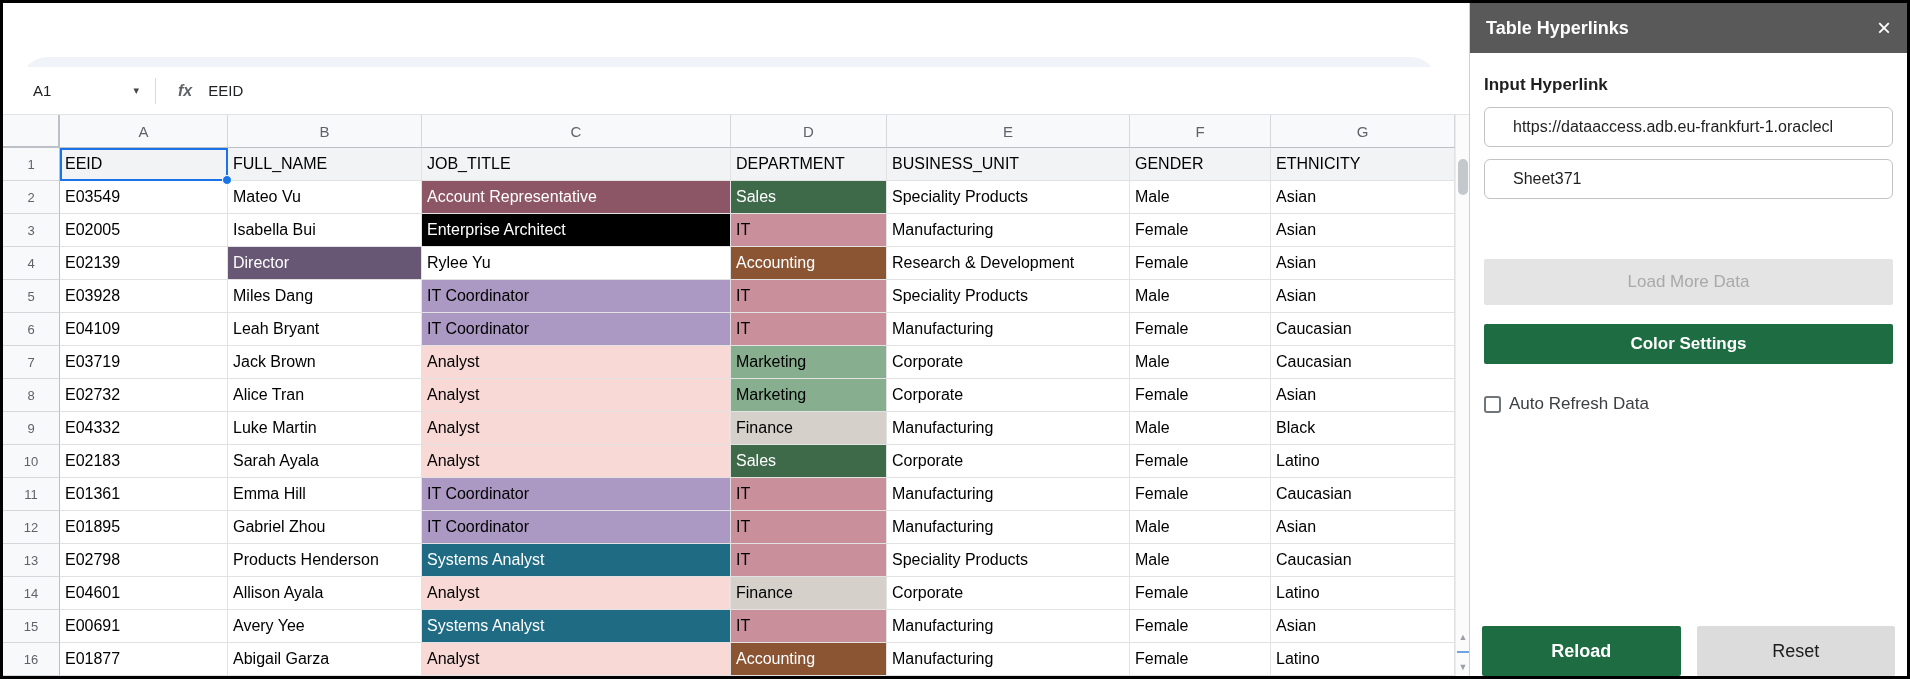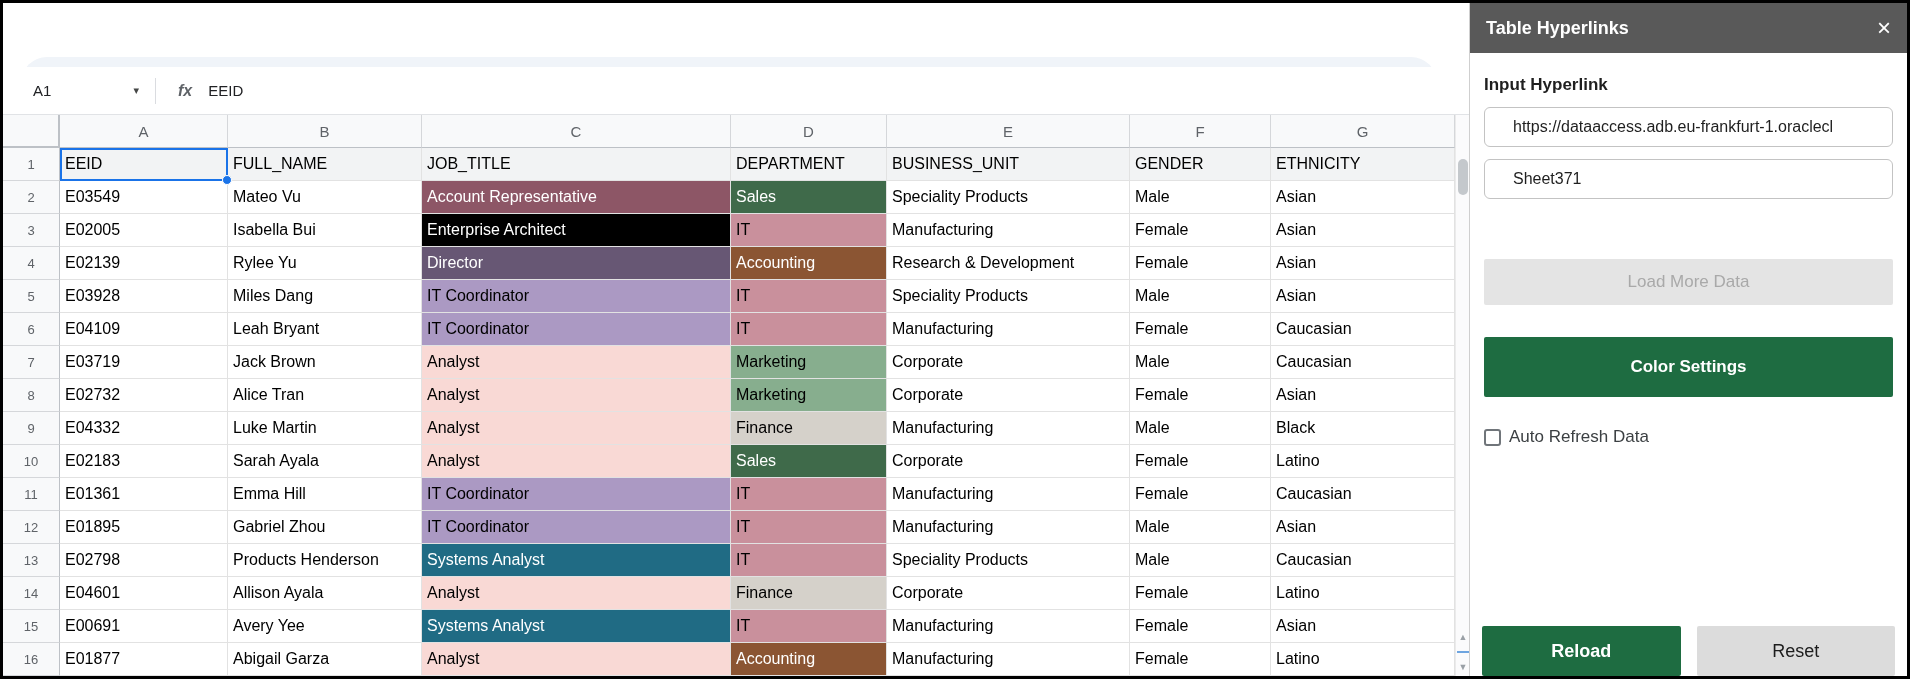--- a/index.html
+++ b/index.html
@@ -63,21 +63,21 @@
   .sb-body { padding:0 14px; }
   .sb-label { font-size:17px; font-weight:700; color:#1f1f1f; }
   .lbl1 { margin-top:22px; }
   .sb-input { margin-top:12px; width:100%; height:40px; border:1px solid #c3c3c3; border-radius:6px; background:#fff;
               font-size:16px; color:#1f1f1f; padding:0 28px; display:flex; align-items:center; white-space:nowrap; overflow:hidden;
               font-family:"Liberation Sans", sans-serif; }
   .lbl2 { margin-top:56px; }
   .sb-btn { width:100%; display:flex; align-items:center; justify-content:center; font-size:17px; border:none; cursor:default;
             font-family:"Liberation Sans", sans-serif; }
   .btn-loadmore { margin-top:60px; height:46px; background:#e4e4e4; color:#a9a9a9; border-radius:2px; }
-  .btn-colors { margin-top:32px; height:60px; background:#1e6c41; color:#fff; font-weight:700; border-radius:2px; }
+  .btn-colors { margin-top:19px; height:40px; background:#1e6c41; color:#fff; font-weight:700; border-radius:2px; }
   .chkrow { margin-top:30px; display:flex; align-items:center; gap:8px; font-size:17px; color:#3c4043; }
   .chkbox { width:17px; height:17px; border:2px solid #70757a; border-radius:3px; background:#fff; }
   .sb-bottom { position:absolute; left:12px; right:12px; bottom:0; display:flex; gap:16px; }
   .btn-reload { height:50px; flex:1; background:#1e6c41; color:#fff; font-weight:700; font-size:18px; border-radius:2px; }
   .btn-reset { height:50px; flex:1; background:#dcdcdc; color:#1c1c1c; font-size:18px; border-radius:2px; }
 </style>
 </head>
 <body>
 
 <div class="screen">
@@ -224,22 +224,22 @@
         <div class="rownum">3</div>
         <div class="cell">E02005</div>
         <div class="cell">Isabella Bui</div>
         <div class="cell" style="background: rgb(0, 0, 0); color: rgb(255, 255, 255);">Enterprise Architect</div>
         <div class="cell" style="background: rgb(201, 144, 156); color: rgb(0, 0, 0);">IT</div>
         <div class="cell">Manufacturing</div>
         <div class="cell">Female</div>
         <div class="cell">Asian</div>
         <div class="rownum">4</div>
         <div class="cell">E02139</div>
+        <div class="cell" style="background: rgb(103, 87, 116); color: rgb(255, 255, 255);">Director</div>
         <div class="cell">Rylee Yu</div>
-        <div class="cell" style="background: rgb(103, 87, 116); color: rgb(255, 255, 255);">Director</div>
         <div class="cell" style="background: rgb(139, 85, 51); color: rgb(255, 255, 255);">Accounting</div>
         <div class="cell">Research &amp; Development</div>
         <div class="cell">Female</div>
         <div class="cell">Asian</div>
         <div class="rownum">5</div>
         <div class="cell">E03928</div>
         <div class="cell">Miles Dang</div>
         <div class="cell" style="background: rgb(171, 153, 195); color: rgb(0, 0, 0);">IT Coordinator</div>
         <div class="cell" style="background: rgb(201, 144, 156); color: rgb(0, 0, 0);">IT</div>
         <div class="cell">Speciality Products</div>

